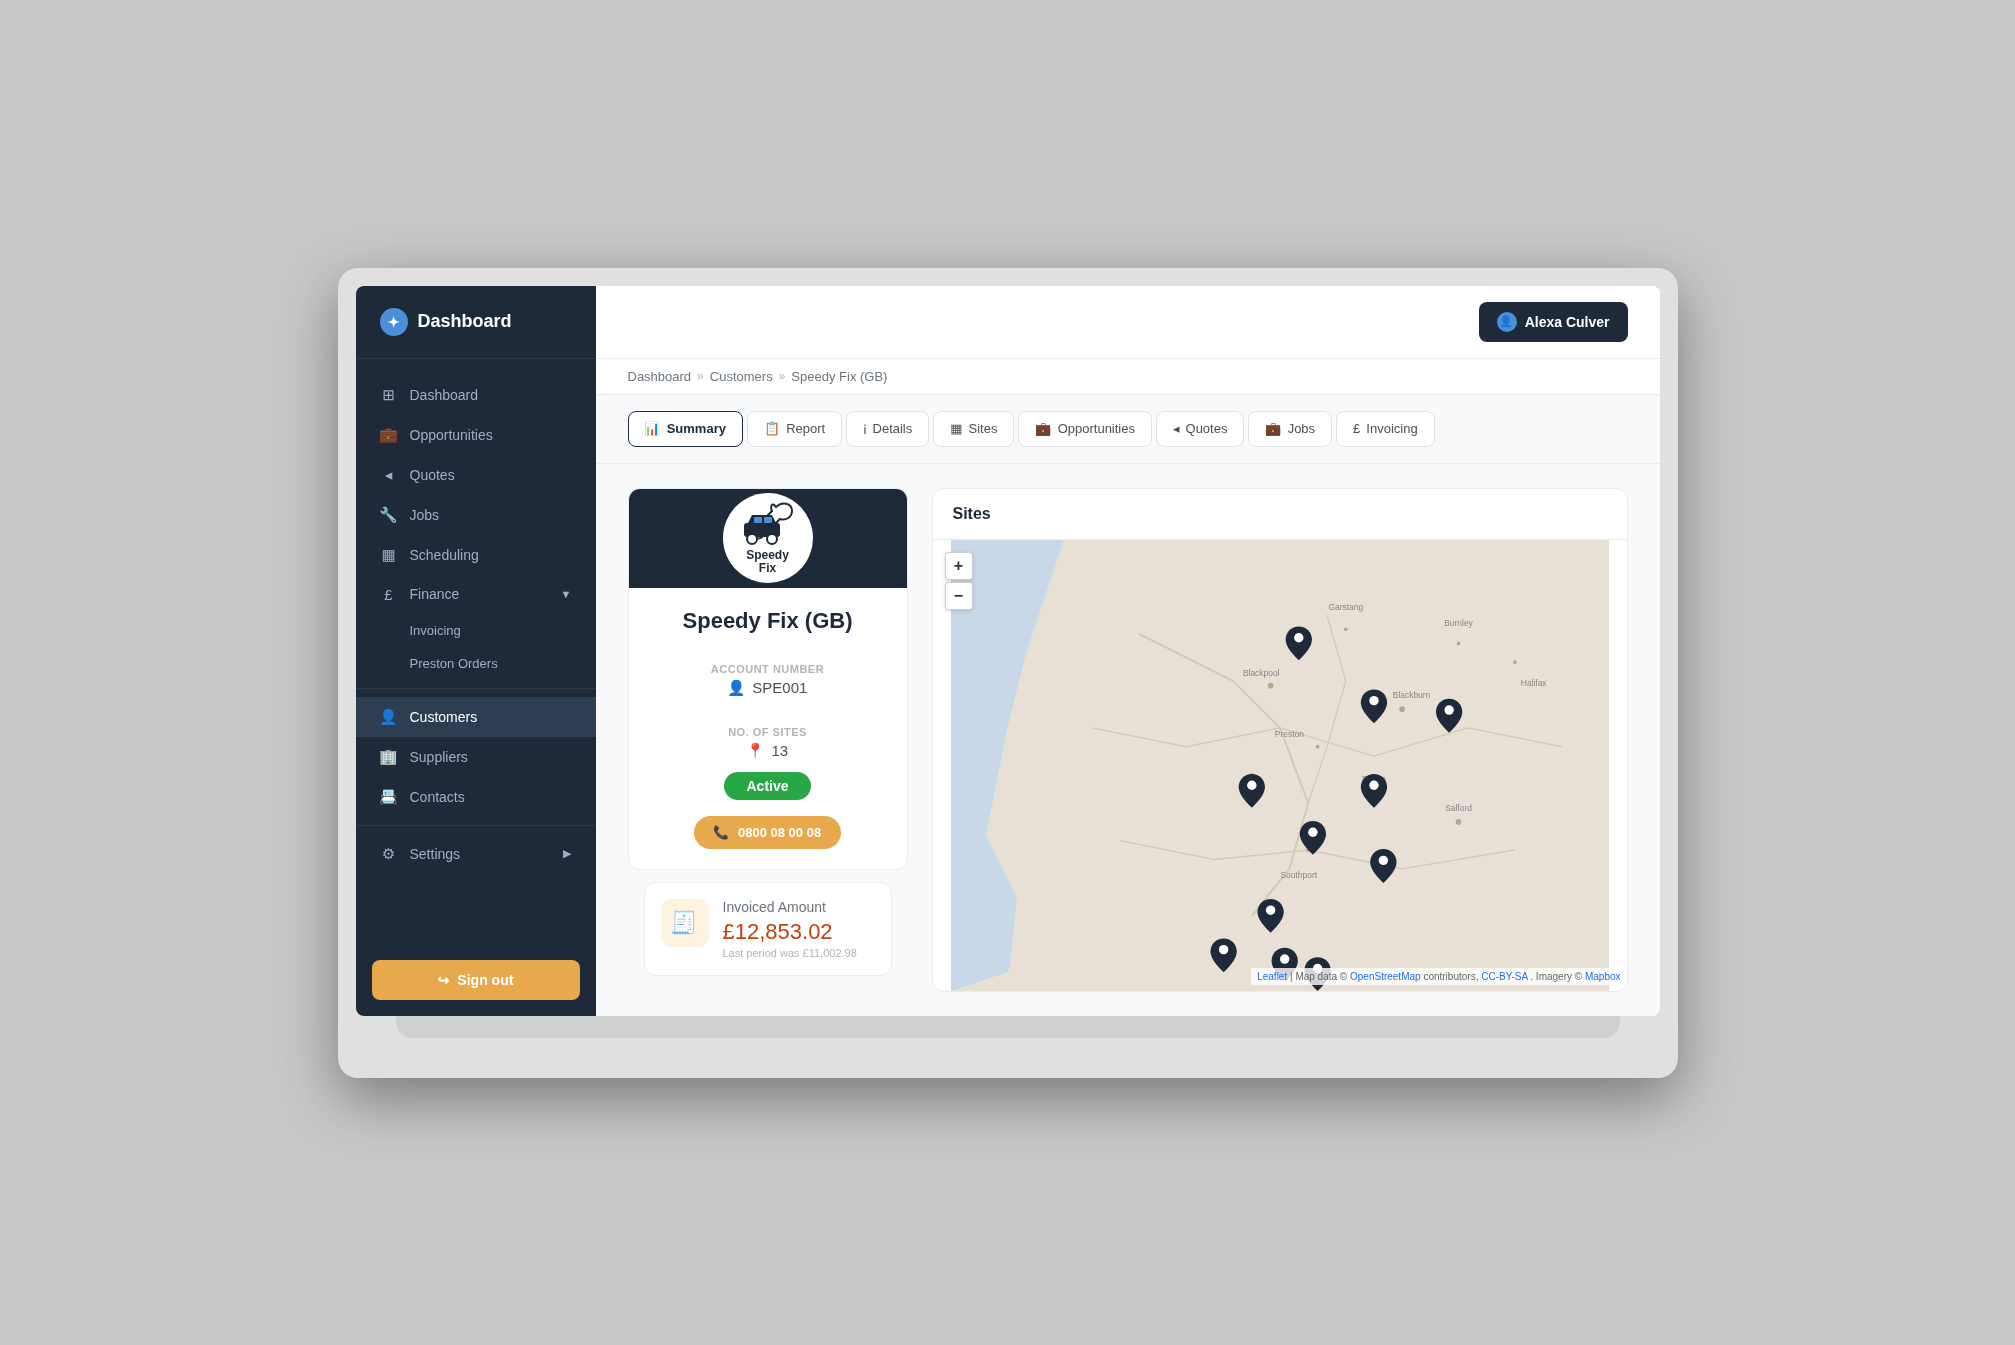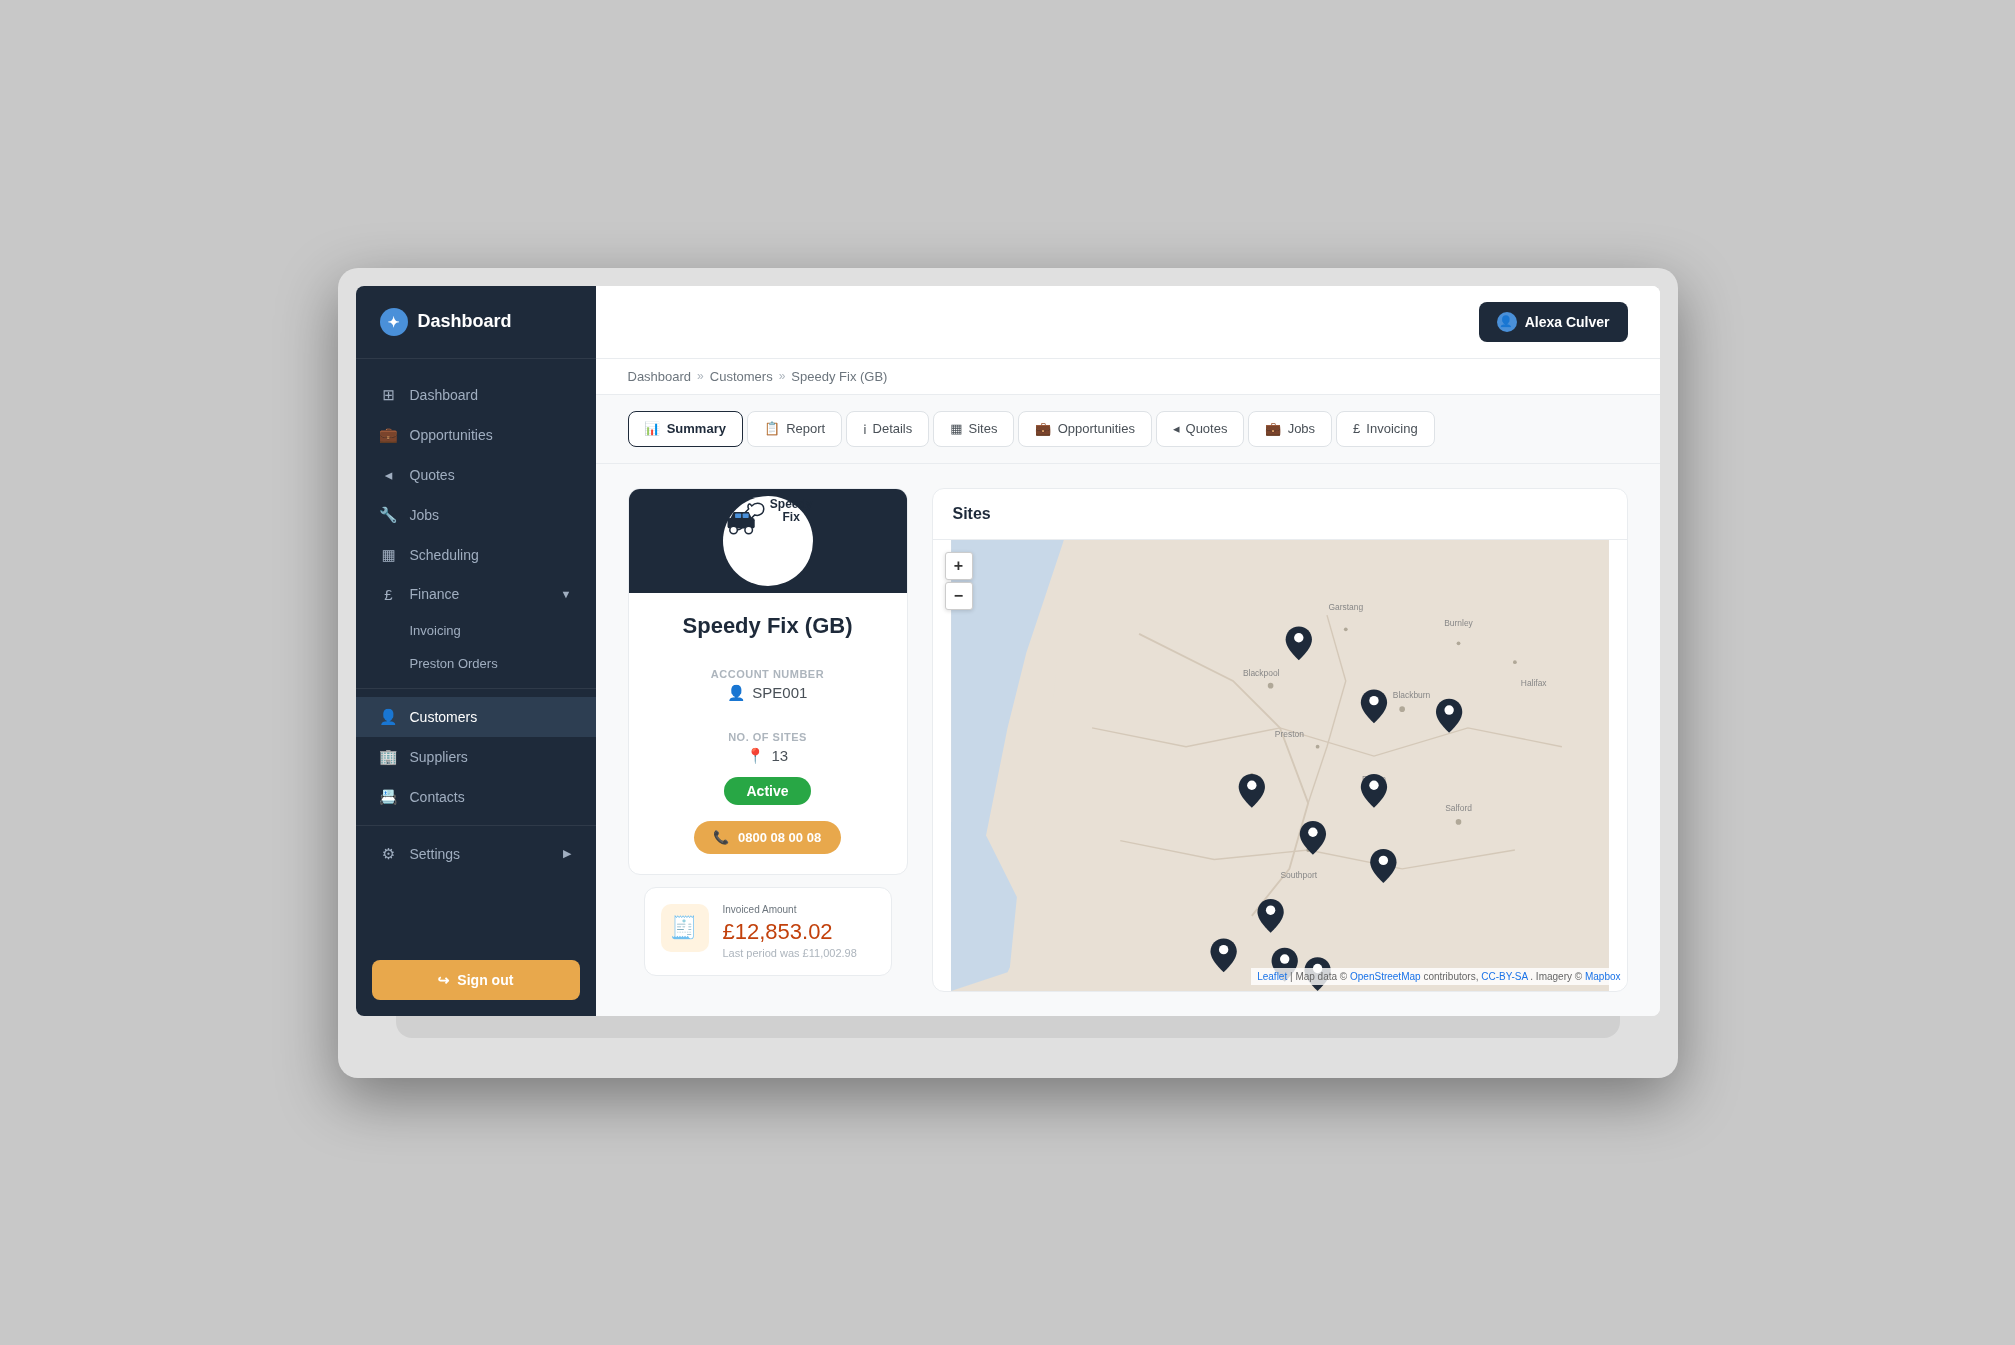--- a/index.html
+++ b/index.html
@@ -254,22 +254,22 @@
       justify-content: center;
       position: relative;
     }
 
     .customer-logo {
       width: 90px;
       height: 90px;
       background: #fff;
       border-radius: 50%;
       display: flex;
-      flex-direction: row;
-      align-items: flex-start;
+      flex-direction: column;
+      align-items: center;
       justify-content: center;
       gap: 2px;
     }
 
     .customer-card-body {
       padding: 20px;
       text-align: center;
       flex: 1;
     }
 
@@ -349,21 +349,21 @@
       justify-content: center;
       font-size: 22px;
       flex-shrink: 0;
     }
 
     .invoice-info {
       flex: 1;
     }
 
     .invoice-label {
-      font-size: 10px;
+      font-size: 14px;
       color: #6c757d;
       font-weight: 500;
       margin-bottom: 4px;
     }
 
     .invoice-amount {
       font-size: 22px;
       font-weight: 400;
       color: #c2410c;
     }

